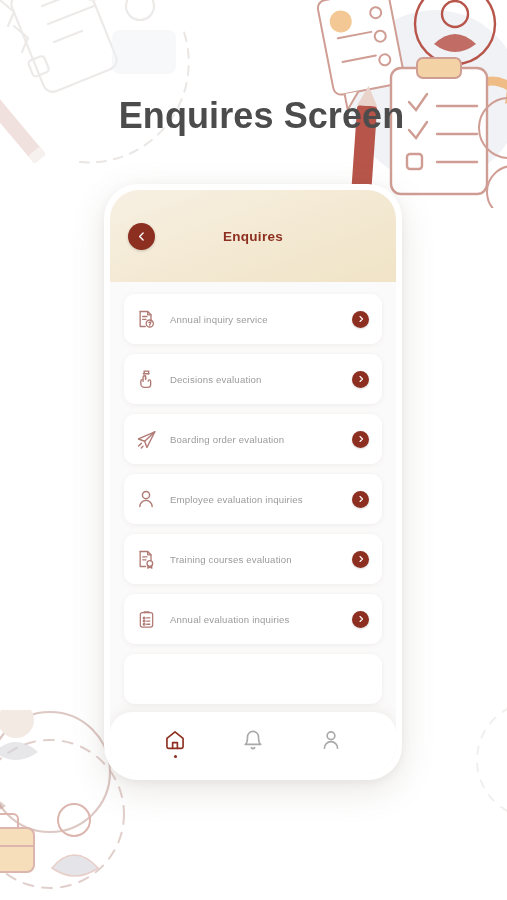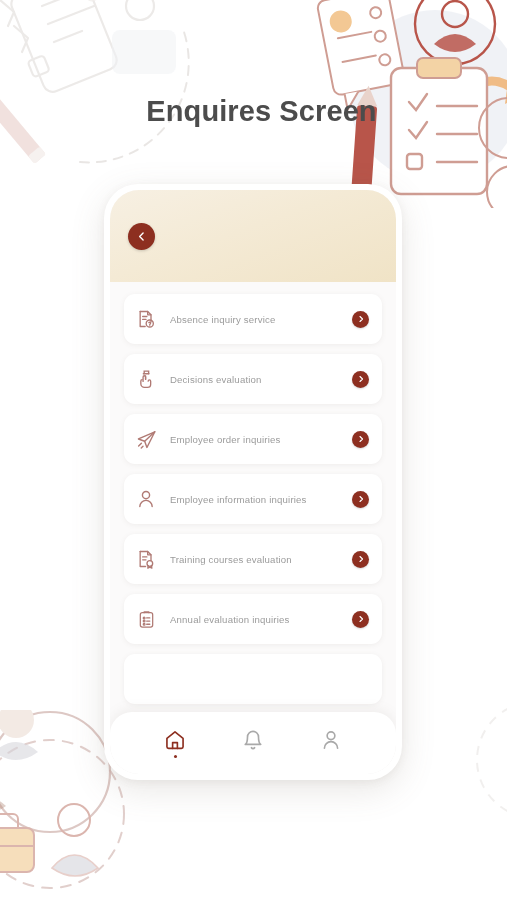--- a/index.html
+++ b/index.html
@@ -30,21 +30,21 @@
   .deco-tr { right: -18px; top: -22px; }
   .deco-bl { left: -46px; bottom: -30px; opacity: .75; }
   .deco-br { right: -52px; bottom: 70px; opacity: .35; }
 
   
   .page-title {
     position: absolute;
     left: 0; right: 0;
     top: 95px;
     text-align: center;
-    font-size: 29px;
+    font-size: 36px;
     font-weight: bold;
     letter-spacing: .1px;
     color: #4c4c4c;
     z-index: 6;
     margin-left: 16px;
   }
 
   
   .phone {
     position: absolute;
@@ -287,37 +287,38 @@
 
   <div class="phone">
     <div class="screen">
 
       <div class="app-header">
         <div class="back-btn">
           <svg width="11" height="11" viewBox="0 0 24 24">
             <path d="M15.5 4.5 L8 12 l7.5 7.5" fill="none" stroke="#ffffff" stroke-width="3" stroke-linecap="round" stroke-linejoin="round"></path>
           </svg>
         </div>
+        <div class="app-title">Enquires</div>
       </div>
 
       <div class="list-scroll">
 
         <div class="enquiry-card">
           <span class="card-icon">
             <svg width="20" height="20" viewBox="0 0 24 24" fill="none" stroke="currentColor" stroke-width="1.6" stroke-linecap="round" stroke-linejoin="round">
               <path d="M5 3h9l4 4v8.5"></path>
                 <path d="M5 3v18h6"></path>
               <path d="M14 3v4h4"></path>
                 <path d="M8 9h5M8 12.5h4"></path>
               <circle cx="16.5" cy="17.5" r="4.3"></circle>
               <path d="M15.4 16.3a1.2 1.2 0 0 1 2.1.8c0 .8-1 .9-1 1.7"></path>
               <path d="M16.5 20.2v.05"></path>
             </svg>
           </span>
-          <span class="card-label">Absence inquiry service</span>
+          <span class="card-label">Annual inquiry service</span>
           <span class="card-chevron">
             <svg width="8" height="8" viewBox="0 0 24 24">
               <path d="M9 4.5 L16.5 12 L9 19.5" fill="none" stroke="#ffffff" stroke-width="3.4" stroke-linecap="round" stroke-linejoin="round"></path>
             </svg>
           </span>
         </div>
 
         <div class="enquiry-card">
           <span class="card-icon">
             <svg width="20" height="20" viewBox="0 0 24 24" fill="none" stroke="currentColor" stroke-width="1.6" stroke-linecap="round" stroke-linejoin="round">
@@ -337,36 +338,36 @@
         </div>
 
         <div class="enquiry-card">
           <span class="card-icon">
             <svg width="21" height="21" viewBox="0 0 24 24" fill="none" stroke="currentColor" stroke-width="1.6" stroke-linecap="round" stroke-linejoin="round">
               <path d="M21.5 3.2 L2.8 11.4 l7.1 2.6 l2.6 7.1 Z"></path>
               <path d="M21.5 3.2 L9.9 14"></path>
               <path d="M3 19.5 L6.2 16.3 M6 21.6 L8 19.6"></path>
             </svg>
           </span>
-          <span class="card-label">Employee order inquiries</span>
+          <span class="card-label">Boarding order evaluation</span>
           <span class="card-chevron">
             <svg width="8" height="8" viewBox="0 0 24 24">
               <path d="M9 4.5 L16.5 12 L9 19.5" fill="none" stroke="#ffffff" stroke-width="3.4" stroke-linecap="round" stroke-linejoin="round"></path>
             </svg>
           </span>
         </div>
 
         <div class="enquiry-card">
           <span class="card-icon">
             <svg width="20" height="20" viewBox="0 0 24 24" fill="none" stroke="currentColor" stroke-width="1.7" stroke-linecap="round" stroke-linejoin="round">
               <circle cx="12" cy="7.3" r="4.3"></circle>
               <path d="M4.6 21c0-4.1 3.3-7.4 7.4-7.4s7.4 3.3 7.4 7.4"></path>
             </svg>
           </span>
-          <span class="card-label">Employee information inquiries</span>
+          <span class="card-label">Employee evaluation inquiries</span>
           <span class="card-chevron">
             <svg width="8" height="8" viewBox="0 0 24 24">
               <path d="M9 4.5 L16.5 12 L9 19.5" fill="none" stroke="#ffffff" stroke-width="3.4" stroke-linecap="round" stroke-linejoin="round"></path>
             </svg>
           </span>
         </div>
 
         <div class="enquiry-card">
           <span class="card-icon">
             <svg width="20" height="20" viewBox="0 0 24 24" fill="none" stroke="currentColor" stroke-width="1.6" stroke-linecap="round" stroke-linejoin="round">

